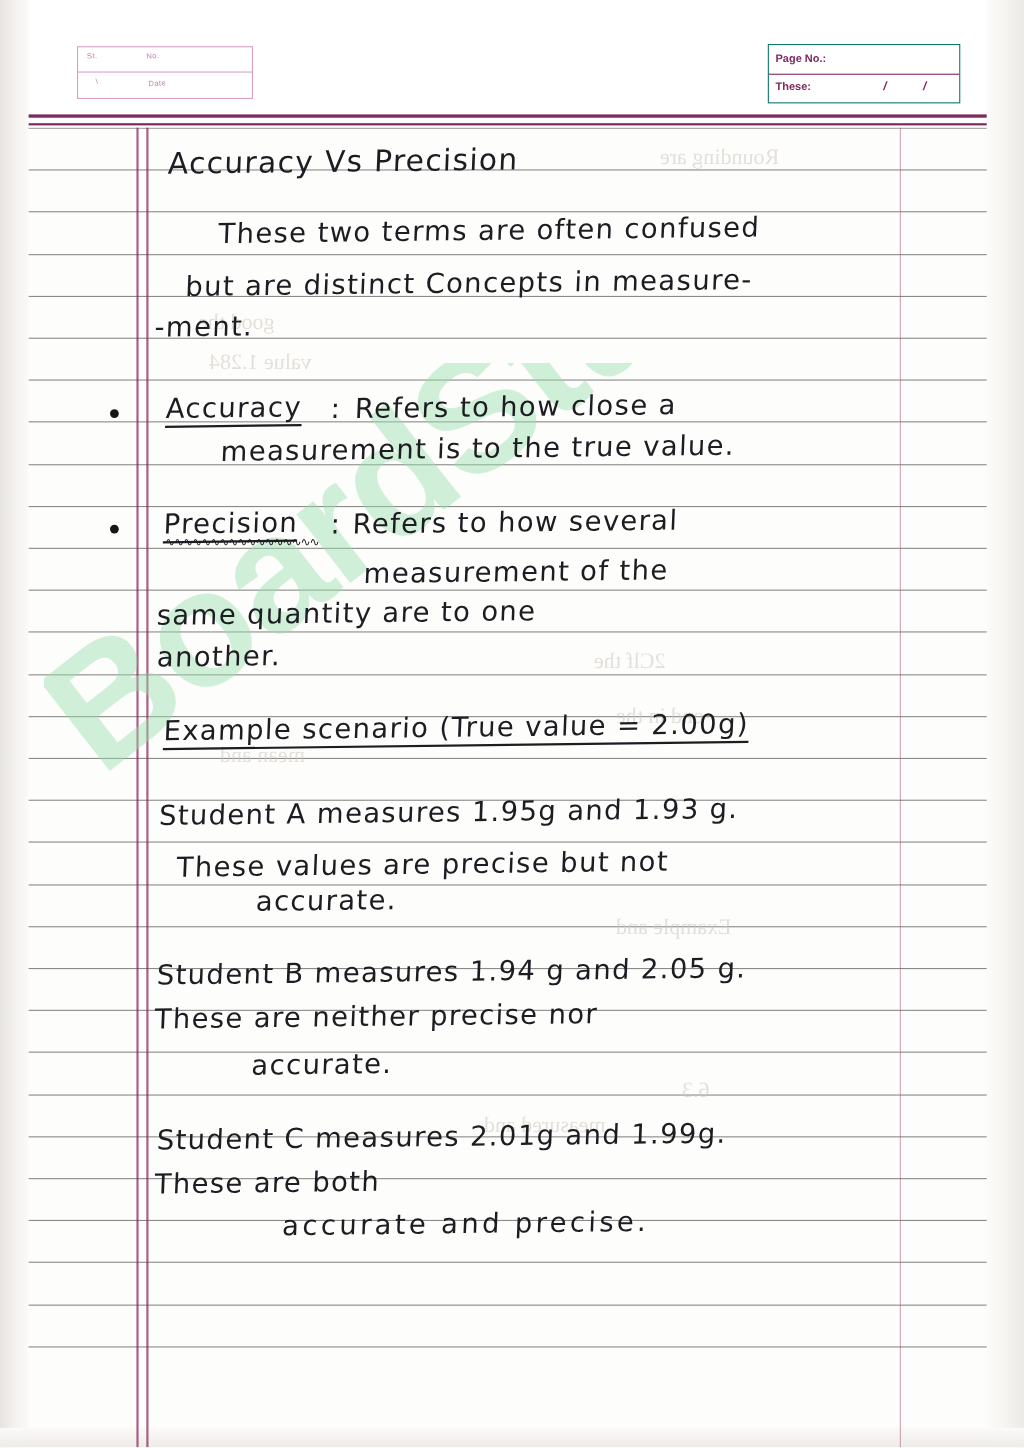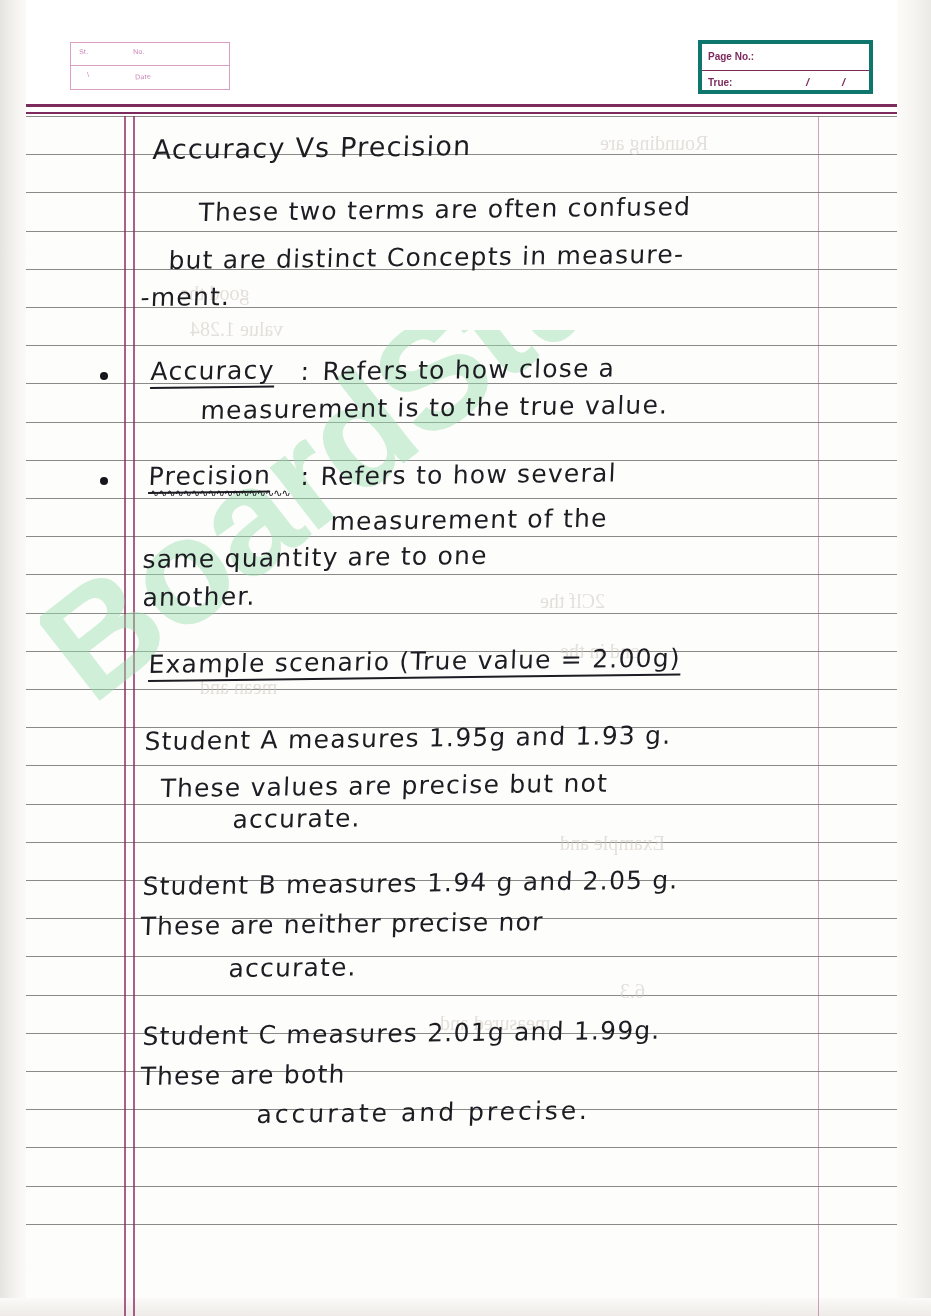--- a/index.html
+++ b/index.html
@@ -131,21 +131,21 @@
   .stamp .s3 { left: 16px; top: 28px; }
   .stamp .s4 { left: 64px; top: 30px; }
 
   
   .pagebox {
     position: absolute;
     right: 58px;
     top: 40px;
     width: 175px;
     height: 54px;
-    border: 4px solid #0f766e;
+    border: 1px solid #0f766e;
     box-sizing: border-box;
     background: #fff;
   }
   .pagebox .divider {
     position: absolute;
     left: 0; top: 26px;
     width: 100%; height: 1px;
     background: #7d2a5d;
   }
   .pagebox .lbl {
@@ -294,21 +294,21 @@
     <div class="stamp-line" style="top:22px;"></div>
     <div class="stamp-txt s1">St.</div>
     <div class="stamp-txt s2">No.</div>
     <div class="stamp-txt s3">\</div>
     <div class="stamp-txt s4">Date</div>
   </div>
 
   <div class="pagebox">
     <div class="divider"></div>
     <div class="lbl lbl-page">Page No.:</div>
-    <div class="lbl lbl-date">True:</div>
+    <div class="lbl lbl-date">These:</div>
     <div class="slash sl1">/</div>
     <div class="slash sl2">/</div>
   </div>
 
   <div class="ghost" style="left:600px; top:132px;">Rounding  are</div>
   <div class="ghost" style="left:180px; top:282px;">good      the</div>
   <div class="ghost" style="left:190px; top:318px;">value    1.284</div>
   <div class="ghost" style="left:540px; top:590px;">2Clf   the</div>
   <div class="ghost" style="left:560px; top:640px;">ond  in  the</div>
   <div class="ghost" style="left:200px; top:676px;">mean  and</div>

